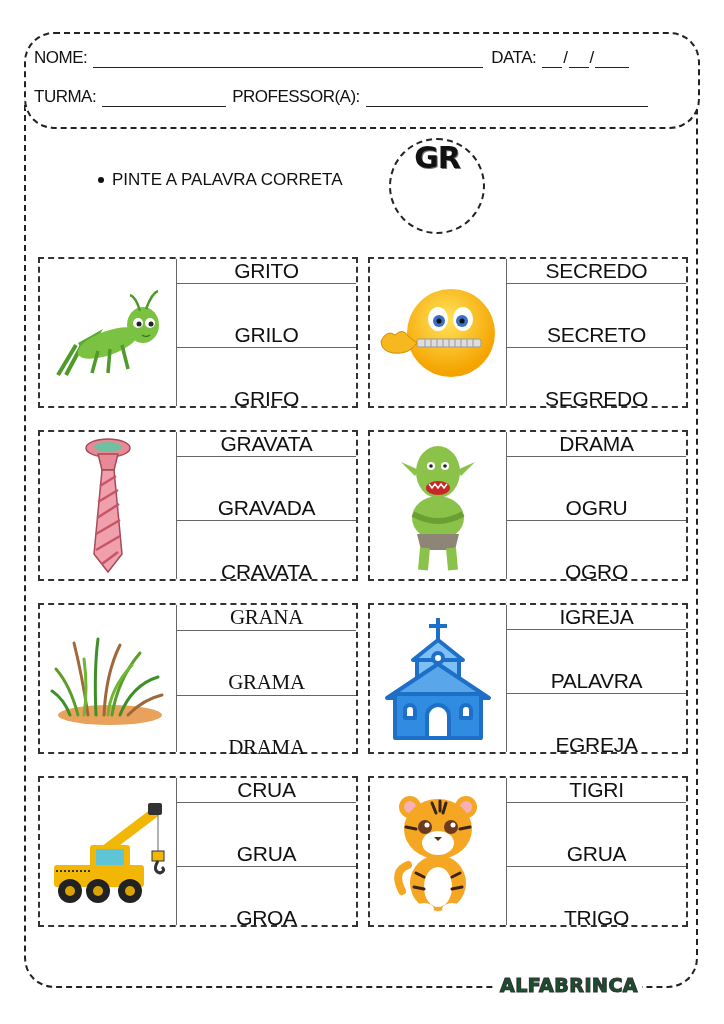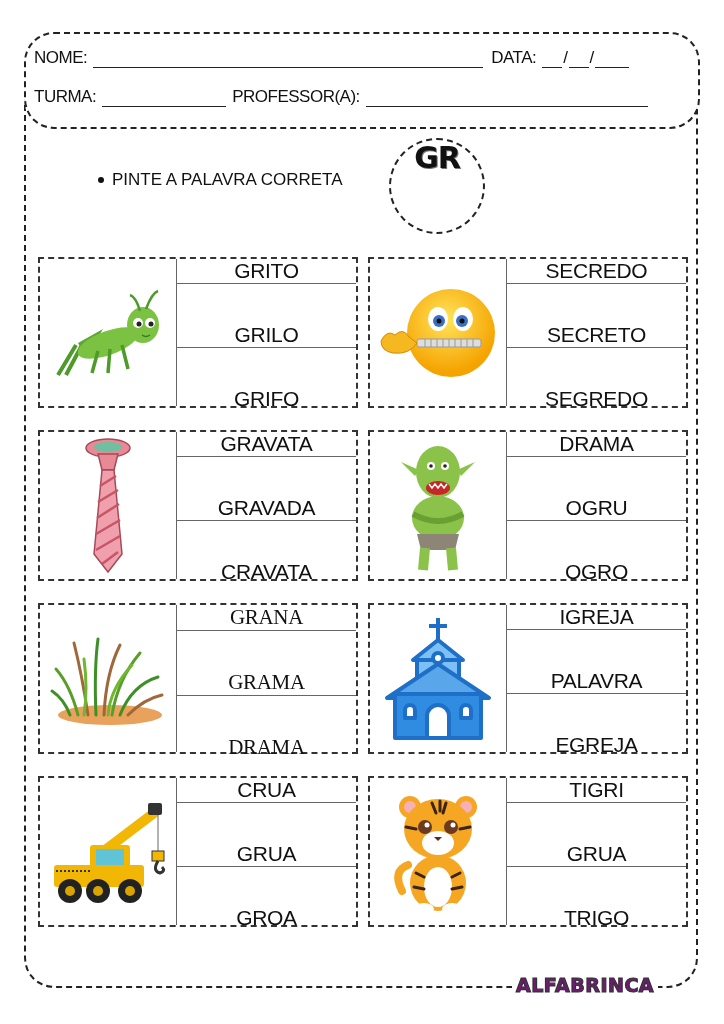--- a/index.html
+++ b/index.html
@@ -11,21 +11,21 @@
   .sep{display:inline-block;margin:0 1px;}
   .instruction{position:absolute;left:98px;top:170px;font-size:17px;display:flex;align-items:center;gap:8px;}
   .bullet{width:6px;height:6px;border-radius:50%;background:#111;display:inline-block;}
   .badge{position:absolute;left:389px;top:138px;width:96px;height:96px;border:2px dashed #222;border-radius:50%;box-sizing:border-box;display:flex;align-items:flex-start;justify-content:center;}
   .badge span{font-family:"DejaVu Sans",sans-serif;font-weight:bold;font-size:30px;color:#111;text-shadow:1px 1px 0 #777;letter-spacing:-1px;}
   .card{position:absolute;width:320px;height:151px;border:2px dashed #333;box-sizing:border-box;display:flex;background:#fff;}
   .card .pic{width:136px;height:100%;display:flex;align-items:center;justify-content:center;}
   .card .words{flex:1;display:flex;flex-direction:column;border-left:1.5px solid #666;gap:39px;}
   .card .word{flex:1;display:flex;align-items:center;justify-content:center;font-size:21px;letter-spacing:-0.3px;border-bottom:1.5px solid #666;}
   .card .word:last-child{border-bottom:none;}
-  .brand{position:absolute;left:496px;top:974px;padding:0 4px;background:#fff;font-family:"DejaVu Sans",sans-serif;font-weight:bold;font-size:19px;color:#701a75;-webkit-text-stroke:1.2px #333;letter-spacing:0.5px;margin-left:16px;}
+  .brand{position:absolute;left:496px;top:974px;padding:0 4px;background:#fff;font-family:"DejaVu Sans",sans-serif;font-weight:bold;font-size:19px;color:#14532d;-webkit-text-stroke:1.2px #333;letter-spacing:0.5px;}
 </style>
 </head>
 <body>
 
 <div class="page-border"></div>
 
 <div class="header-box">
   <div class="hline" style="left:8px;top:14px;">
     <span>NOME:</span>
     <span class="blank" style="width:390px;"></span>

